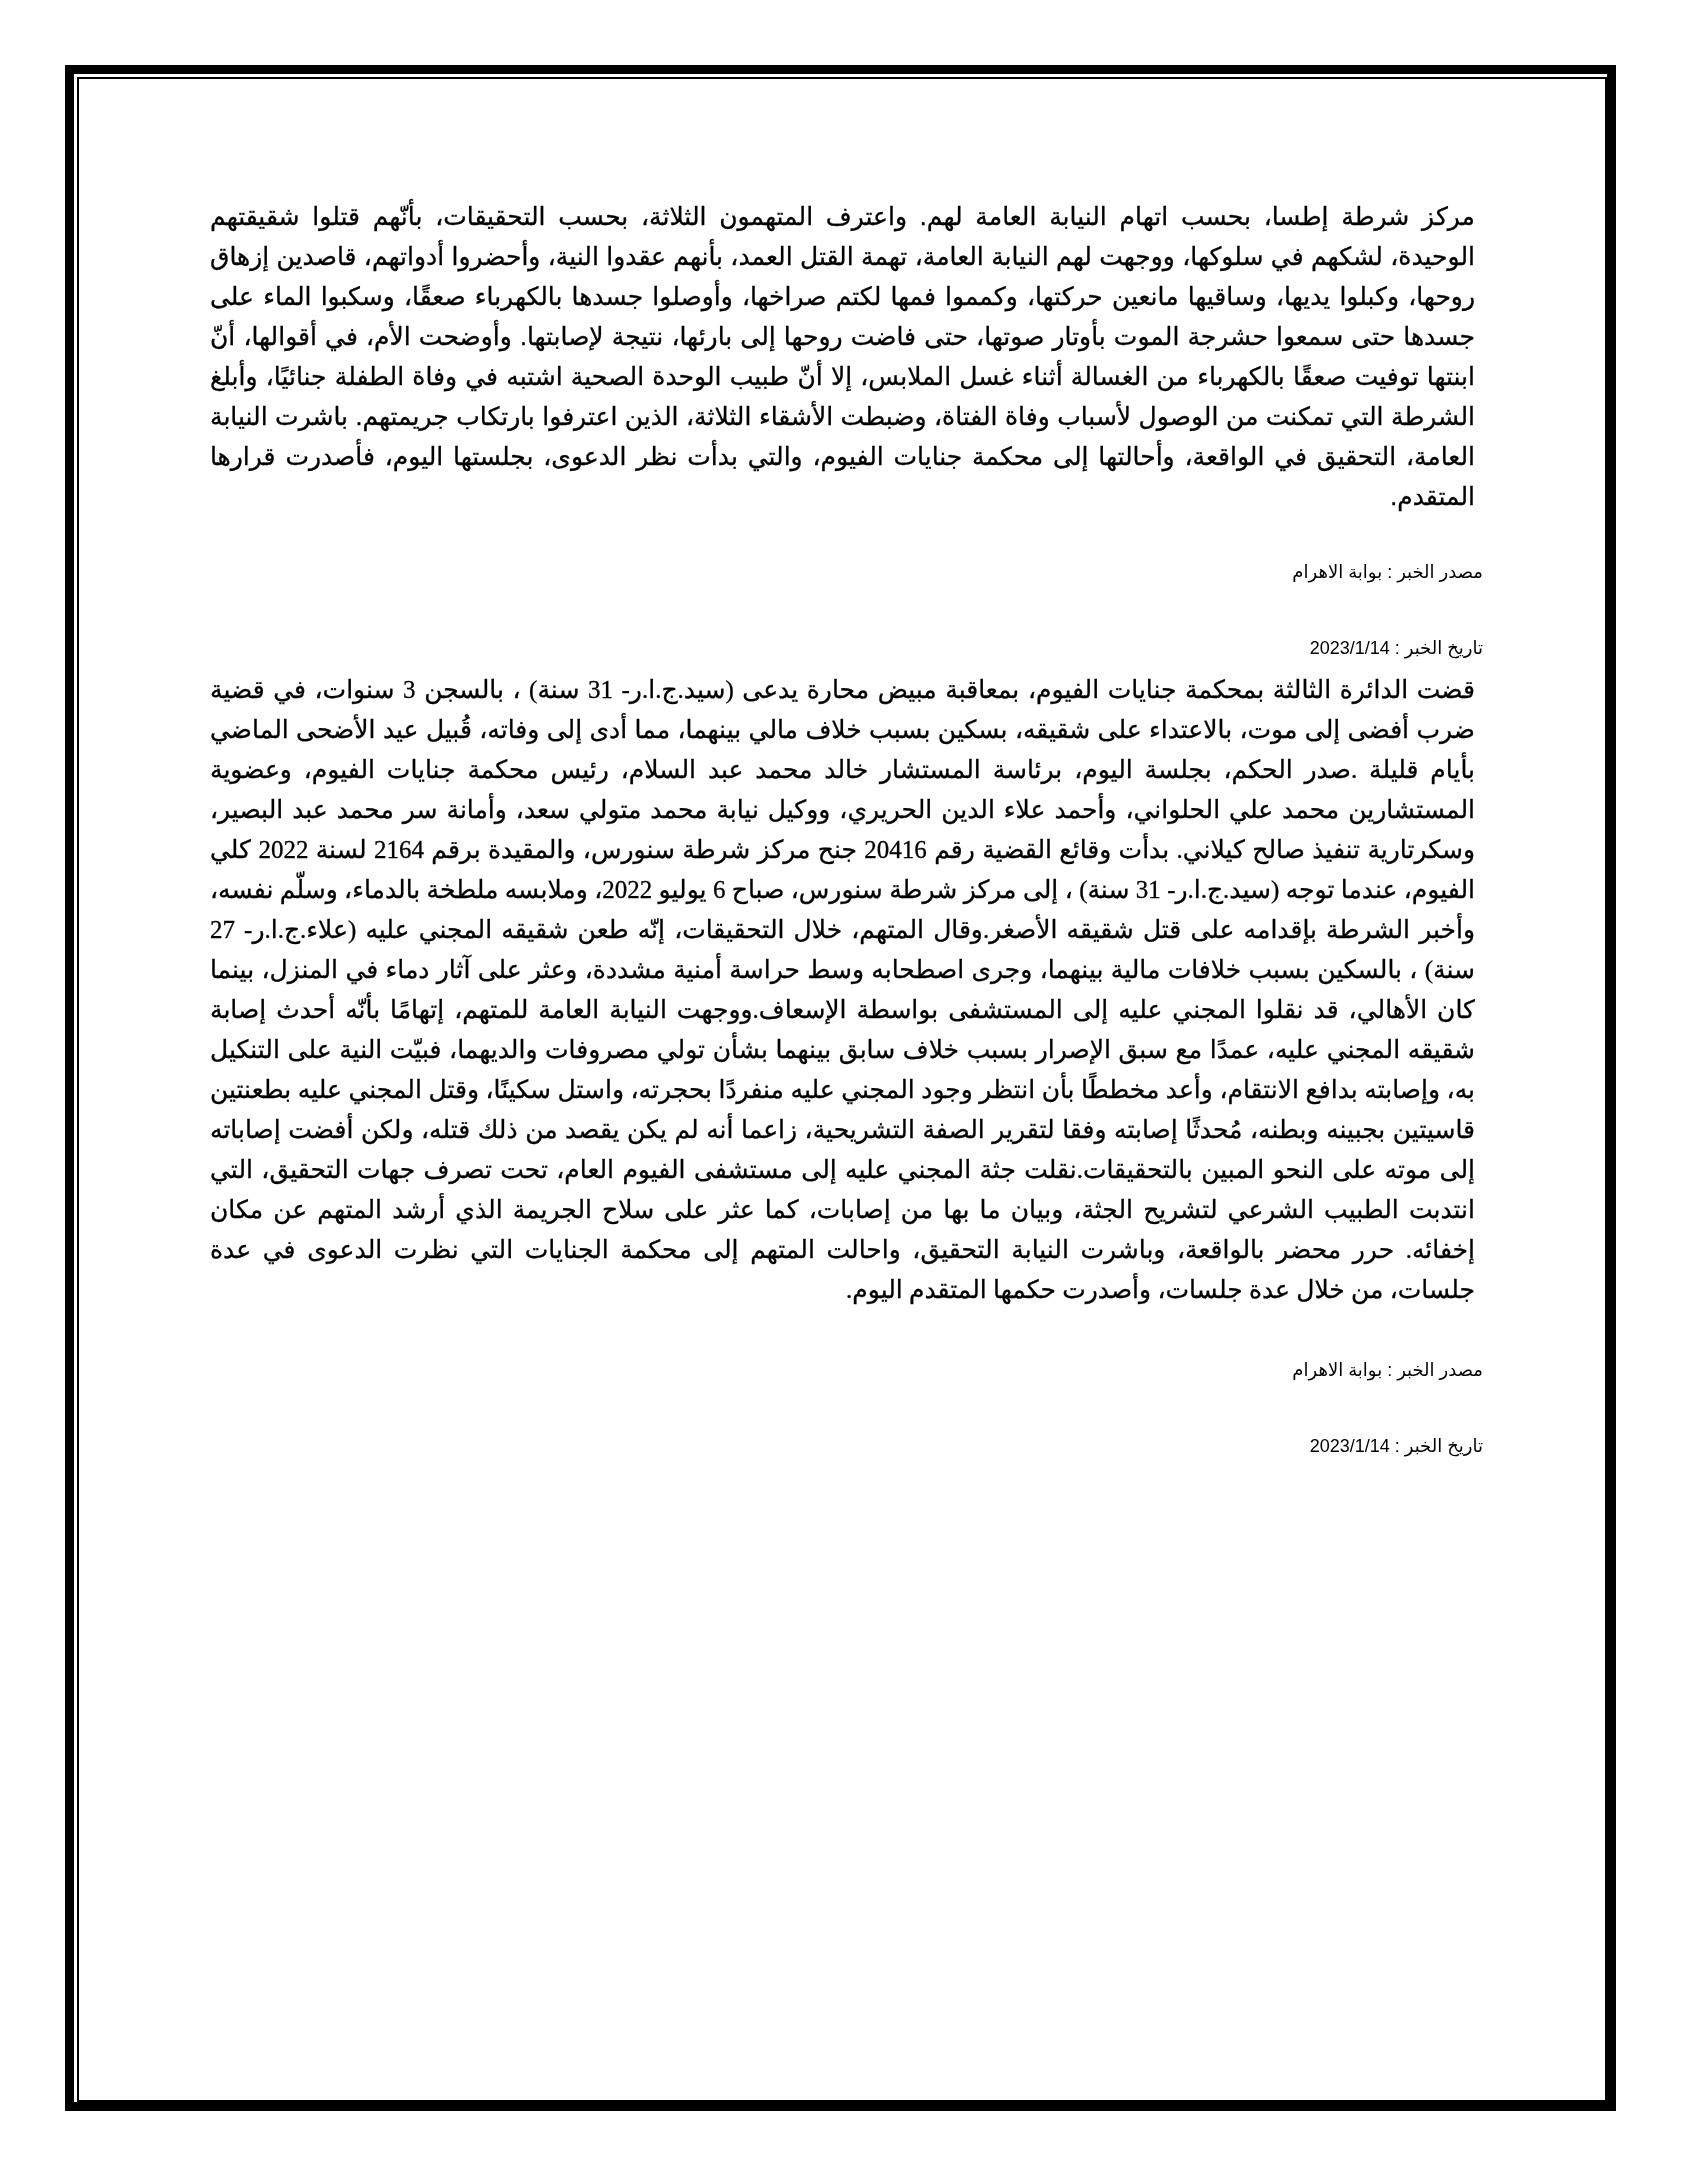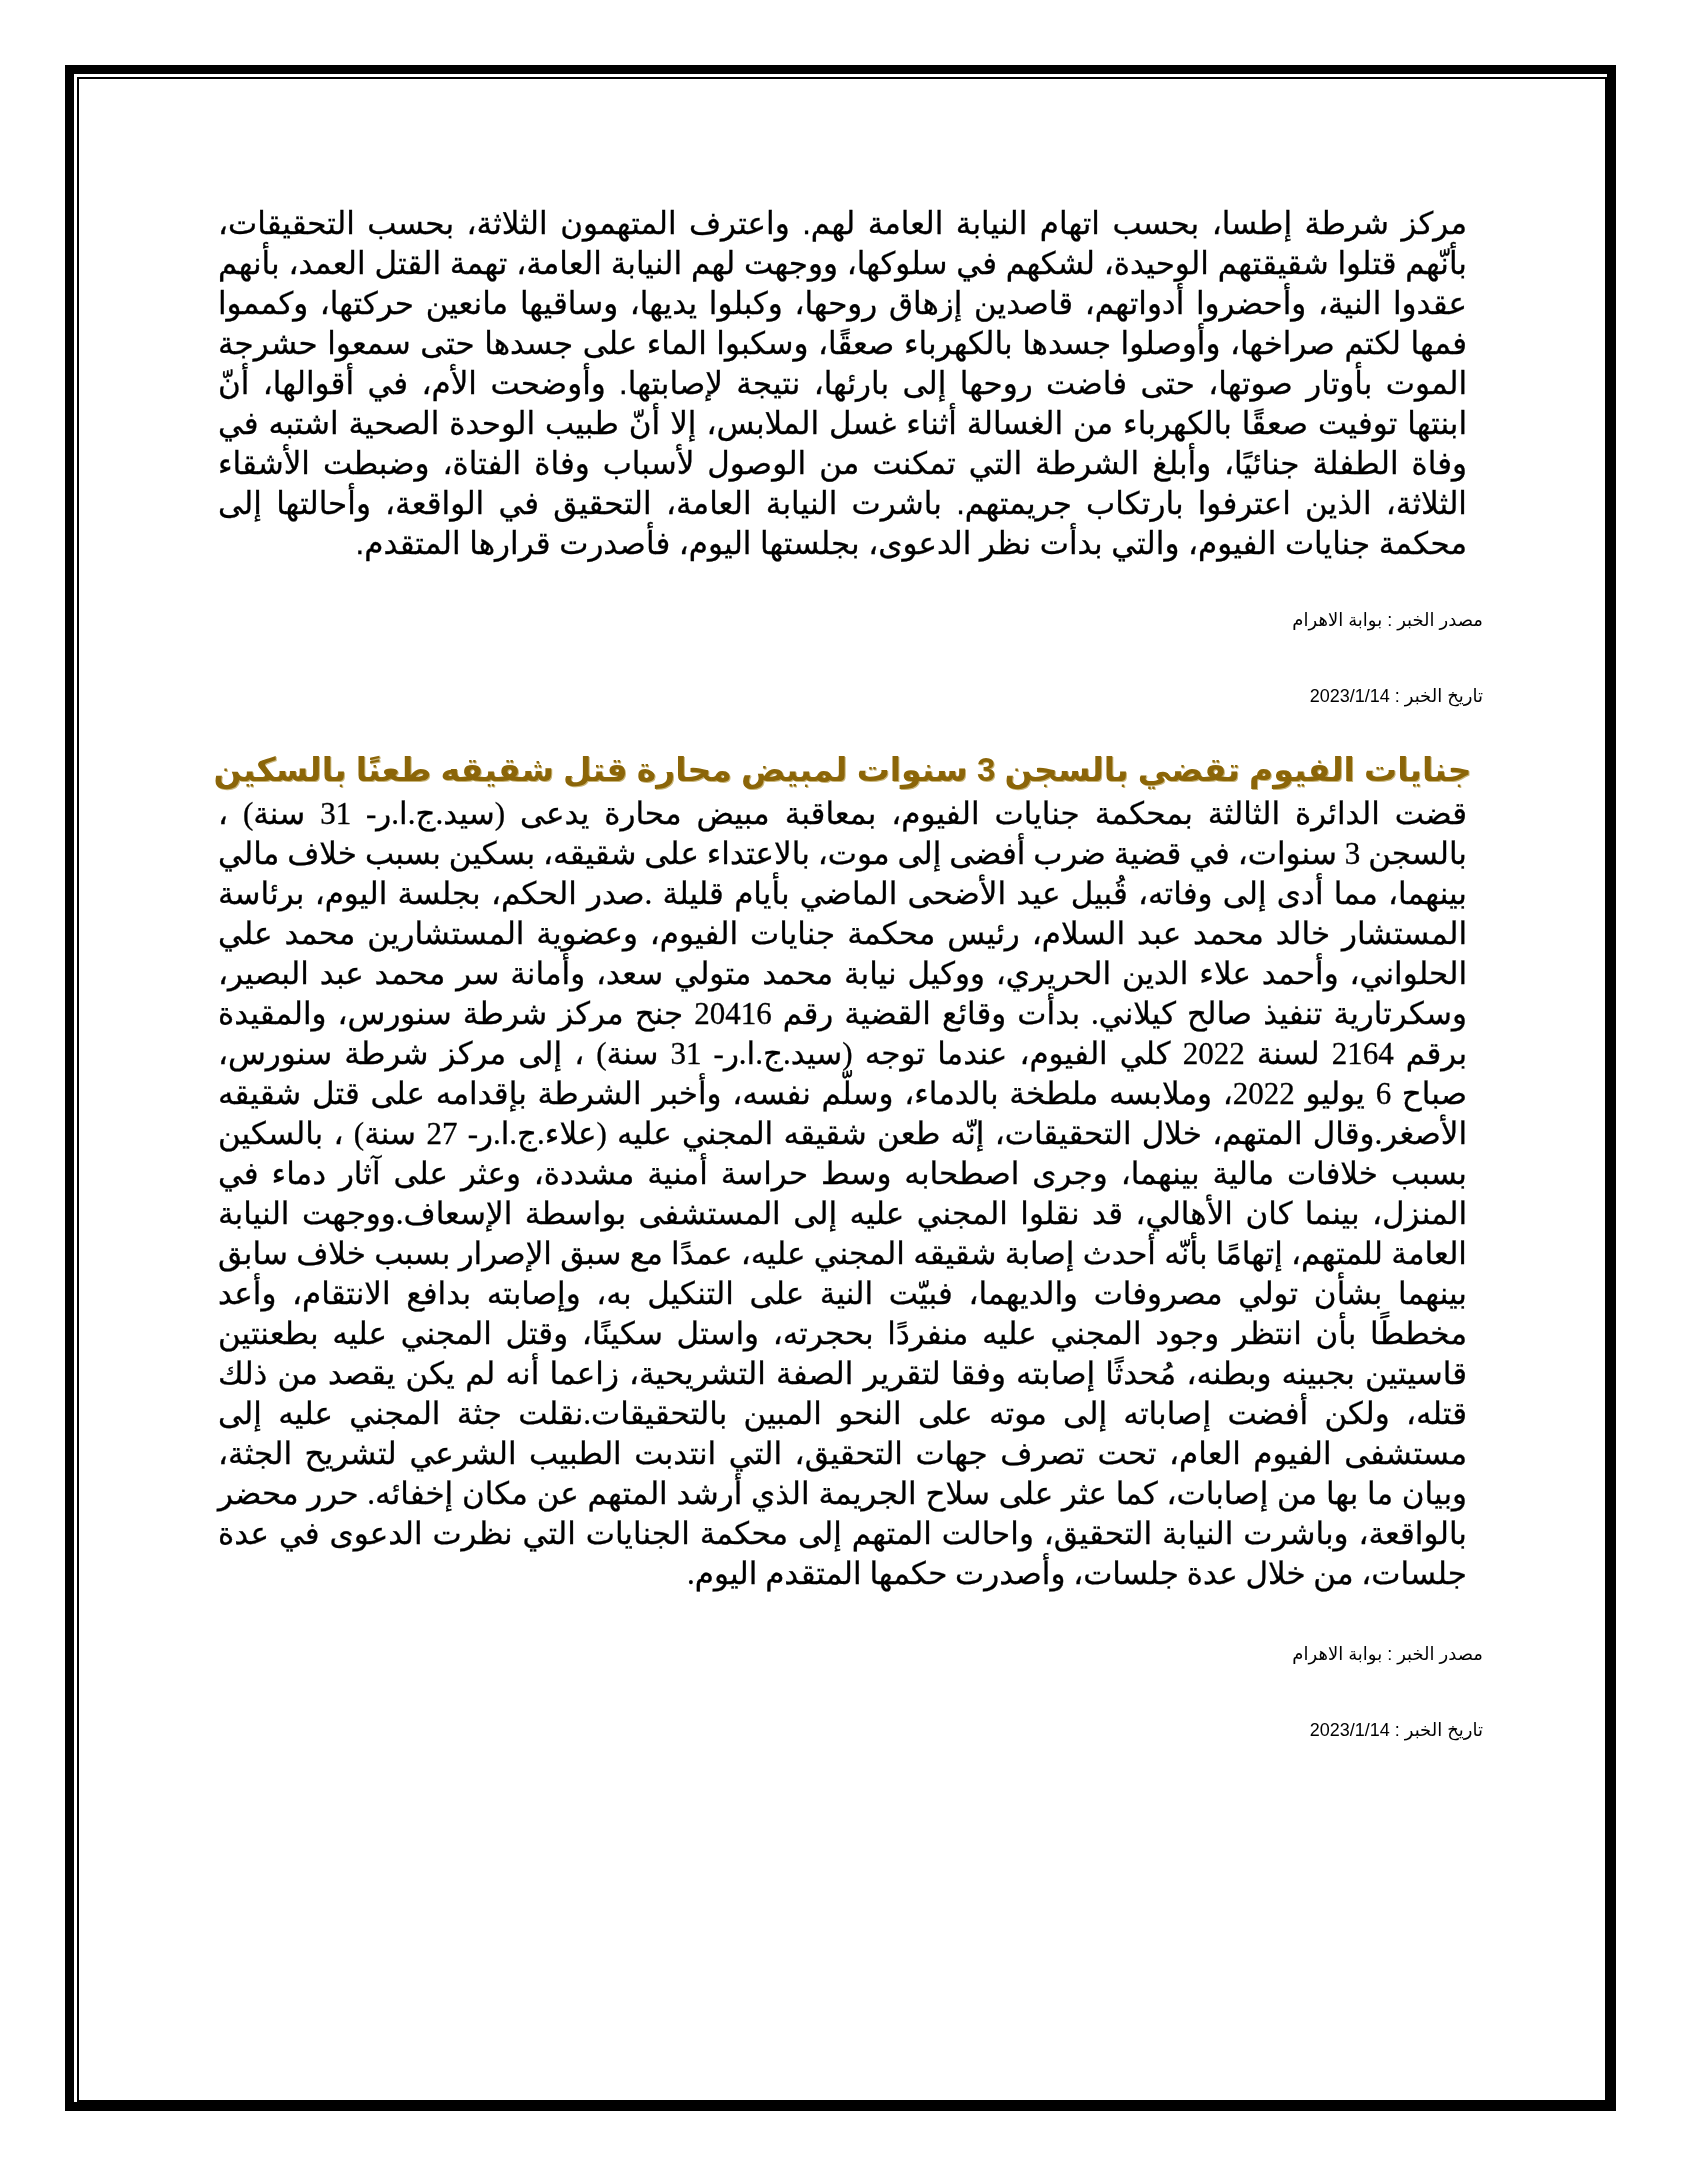--- a/index.html
+++ b/index.html
@@ -34,25 +34,25 @@
     .content {
       position: absolute;
       left: 202px;
       top: 188px;
       width: 1281px;
       direction: rtl;
       font-family: "Liberation Sans", "DejaVu Sans", sans-serif;
       color: #000;
     }
     .para {
-      font-size: 31px;
+      font-size: 25px;
       line-height: 40px;
       text-align: justify;
       text-align-last: right;
-      margin: 16px;
+      margin: 8px;
       -webkit-text-stroke: 0.3px #000;
     }
     .meta {
       font-size: 18px;
       line-height: 40px;
       margin: 0;
       text-align: right;
     }
     .meta-source { margin-top: 36px; }
     .meta-date { margin-top: 36px; }
@@ -76,19 +76,18 @@
 <div class="page-border-inner"></div>
 
 <div class="content">
   <section>
     <p class="para">مركز شرطة إطسا، بحسب اتهام النيابة العامة لهم. واعترف المتهمون الثلاثة، بحسب التحقيقات، بأنّهم قتلوا شقيقتهم الوحيدة، لشكهم في سلوكها، ووجهت لهم النيابة العامة، تهمة القتل العمد، بأنهم عقدوا النية، وأحضروا أدواتهم، قاصدين إزهاق روحها، وكبلوا يديها، وساقيها مانعين حركتها، وكمموا فمها لكتم صراخها، وأوصلوا جسدها بالكهرباء صعقًا، وسكبوا الماء على جسدها حتى سمعوا حشرجة الموت بأوتار صوتها، حتى فاضت روحها إلى بارئها، نتيجة لإصابتها. وأوضحت الأم، في أقوالها، أنّ ابنتها توفيت صعقًا بالكهرباء من الغسالة أثناء غسل الملابس، إلا أنّ طبيب الوحدة الصحية اشتبه في وفاة الطفلة جنائيًا، وأبلغ الشرطة التي تمكنت من الوصول لأسباب وفاة الفتاة، وضبطت الأشقاء الثلاثة، الذين اعترفوا بارتكاب جريمتهم. باشرت النيابة العامة، التحقيق في الواقعة، وأحالتها إلى محكمة جنايات الفيوم، والتي بدأت نظر الدعوى، بجلستها اليوم، فأصدرت قرارها المتقدم.</p>
     <p class="meta meta-source">مصدر الخبر : بوابة الاهرام</p>
     <p class="meta meta-date">تاريخ الخبر : 2023/1/14</p>
   </section>
 
   <section>
-    <h2 class="headline">جنايات الفيوم تقضي بالسجن 3 سنوات لمبيض محارة قتل شقيقه طعنًا بالسكين</h2>
     <p class="para para2">قضت الدائرة الثالثة بمحكمة جنايات الفيوم، بمعاقبة مبيض محارة يدعى (سيد.ج.ا.ر- 31 سنة) ، بالسجن 3 سنوات، في قضية ضرب أفضى إلى موت، بالاعتداء على شقيقه، بسكين بسبب خلاف مالي بينهما، مما أدى إلى وفاته، قُبيل عيد الأضحى الماضي بأيام قليلة .صدر الحكم، بجلسة اليوم، برئاسة المستشار خالد محمد عبد السلام، رئيس محكمة جنايات الفيوم، وعضوية المستشارين محمد علي الحلواني، وأحمد علاء الدين الحريري، ووكيل نيابة محمد متولي سعد، وأمانة سر محمد عبد البصير، وسكرتارية تنفيذ صالح كيلاني. بدأت وقائع القضية رقم 20416 جنح مركز شرطة سنورس، والمقيدة  برقم 2164 لسنة 2022 كلي الفيوم، عندما توجه (سيد.ج.ا.ر- 31 سنة) ، إلى مركز شرطة سنورس، صباح  6 يوليو 2022، وملابسه ملطخة بالدماء، وسلّم نفسه، وأخبر الشرطة بإقدامه على قتل شقيقه الأصغر.وقال المتهم، خلال التحقيقات، إنّه طعن شقيقه المجني عليه (علاء.ج.ا.ر- 27 سنة) ، بالسكين بسبب خلافات مالية بينهما، وجرى اصطحابه وسط حراسة أمنية مشددة، وعثر على آثار دماء في المنزل، بينما كان الأهالي، قد نقلوا المجني عليه إلى المستشفى بواسطة الإسعاف.ووجهت النيابة العامة للمتهم، إتهامًا بأنّه أحدث إصابة شقيقه المجني عليه، عمدًا مع سبق الإصرار بسبب خلاف سابق بينهما بشأن تولي مصروفات والديهما، فبيّت النية على التنكيل به، وإصابته بدافع الانتقام، وأعد مخططًا بأن انتظر وجود المجني عليه منفردًا بحجرته، واستل سكينًا، وقتل المجني عليه بطعنتين قاسيتين بجبينه وبطنه، مُحدثًا إصابته وفقا لتقرير الصفة التشريحية، زاعما أنه لم يكن يقصد من ذلك قتله، ولكن أفضت إصاباته إلى موته على النحو المبين بالتحقيقات.نقلت جثة المجني عليه إلى مستشفى الفيوم العام، تحت تصرف جهات التحقيق، التي انتدبت الطبيب الشرعي لتشريح الجثة، وبيان ما بها من إصابات، كما عثر على سلاح الجريمة الذي أرشد المتهم عن مكان إخفائه. حرر محضر بالواقعة، وباشرت النيابة التحقيق، واحالت المتهم إلى محكمة الجنايات التي نظرت الدعوى في عدة جلسات، من خلال عدة جلسات، وأصدرت حكمها المتقدم اليوم.</p>
     <p class="meta meta-source2">مصدر الخبر : بوابة الاهرام</p>
     <p class="meta meta-date2">تاريخ الخبر : 2023/1/14</p>
   </section>
 </div>
 
 
 </body></html>

